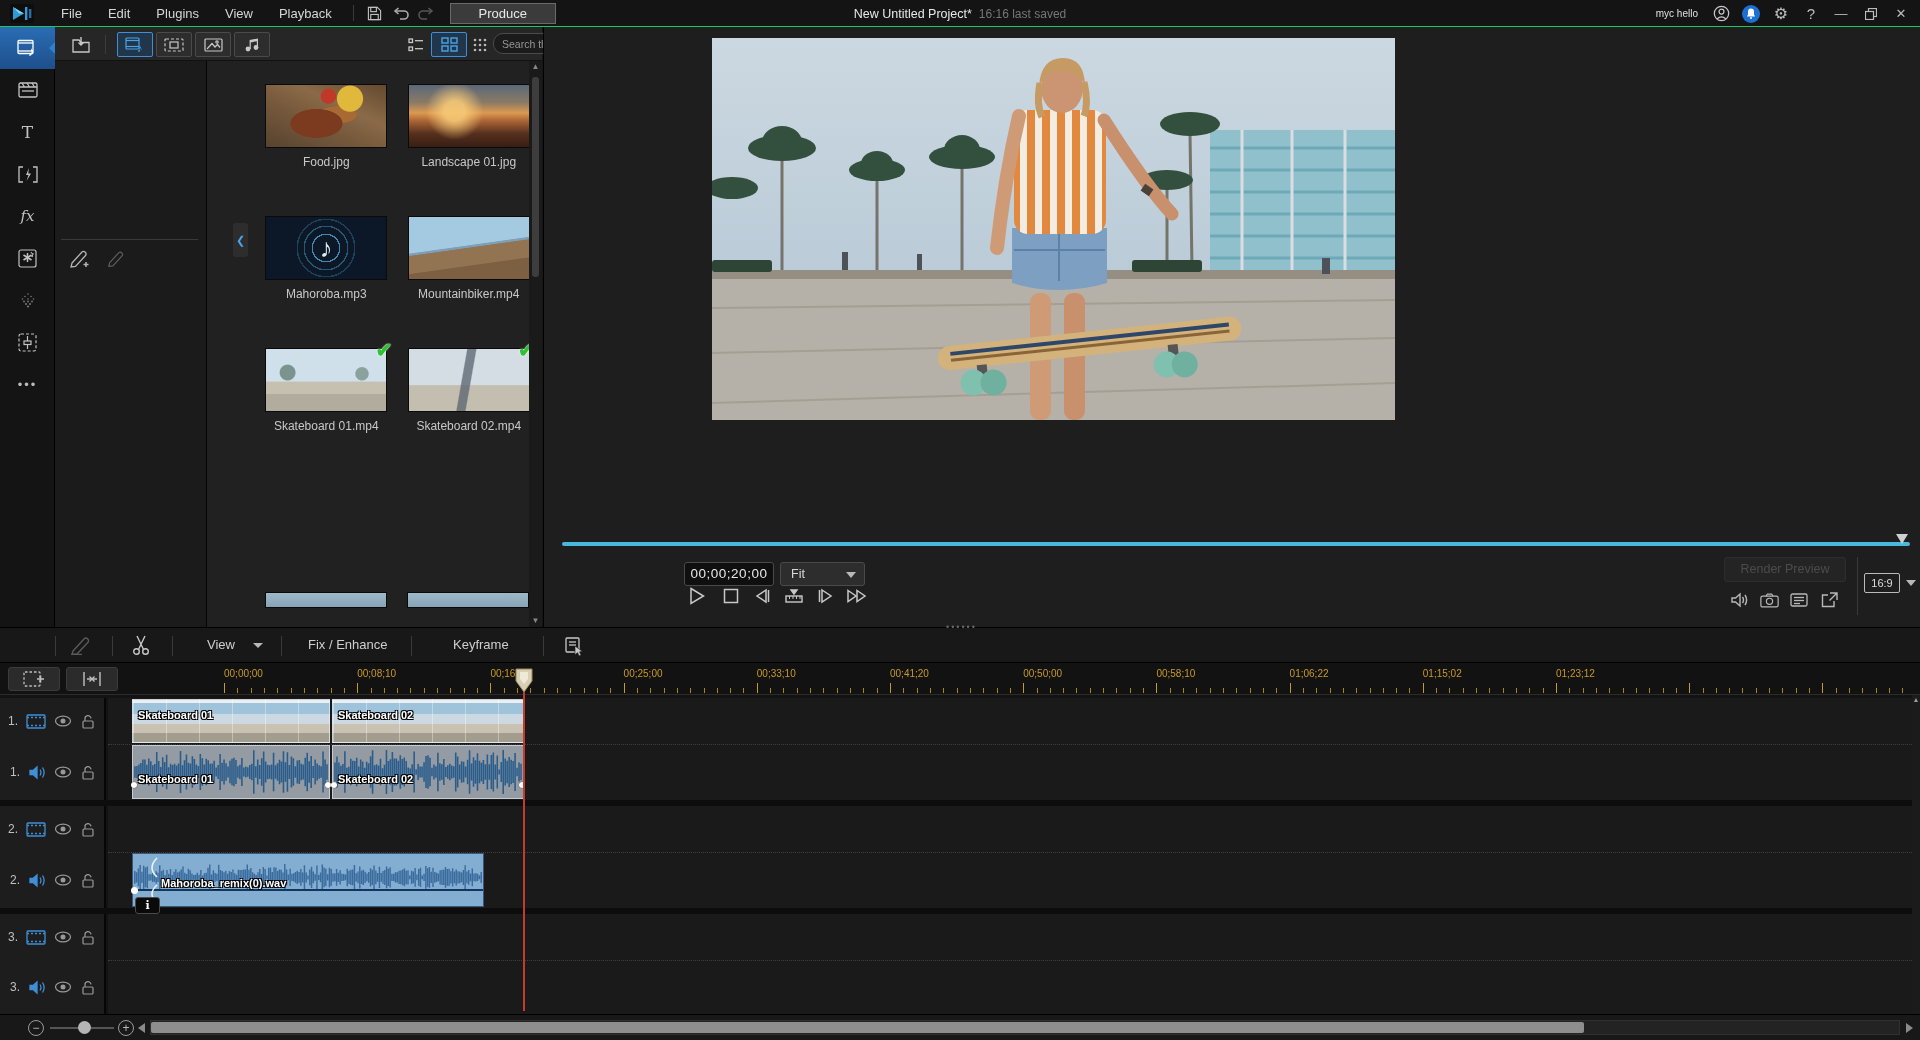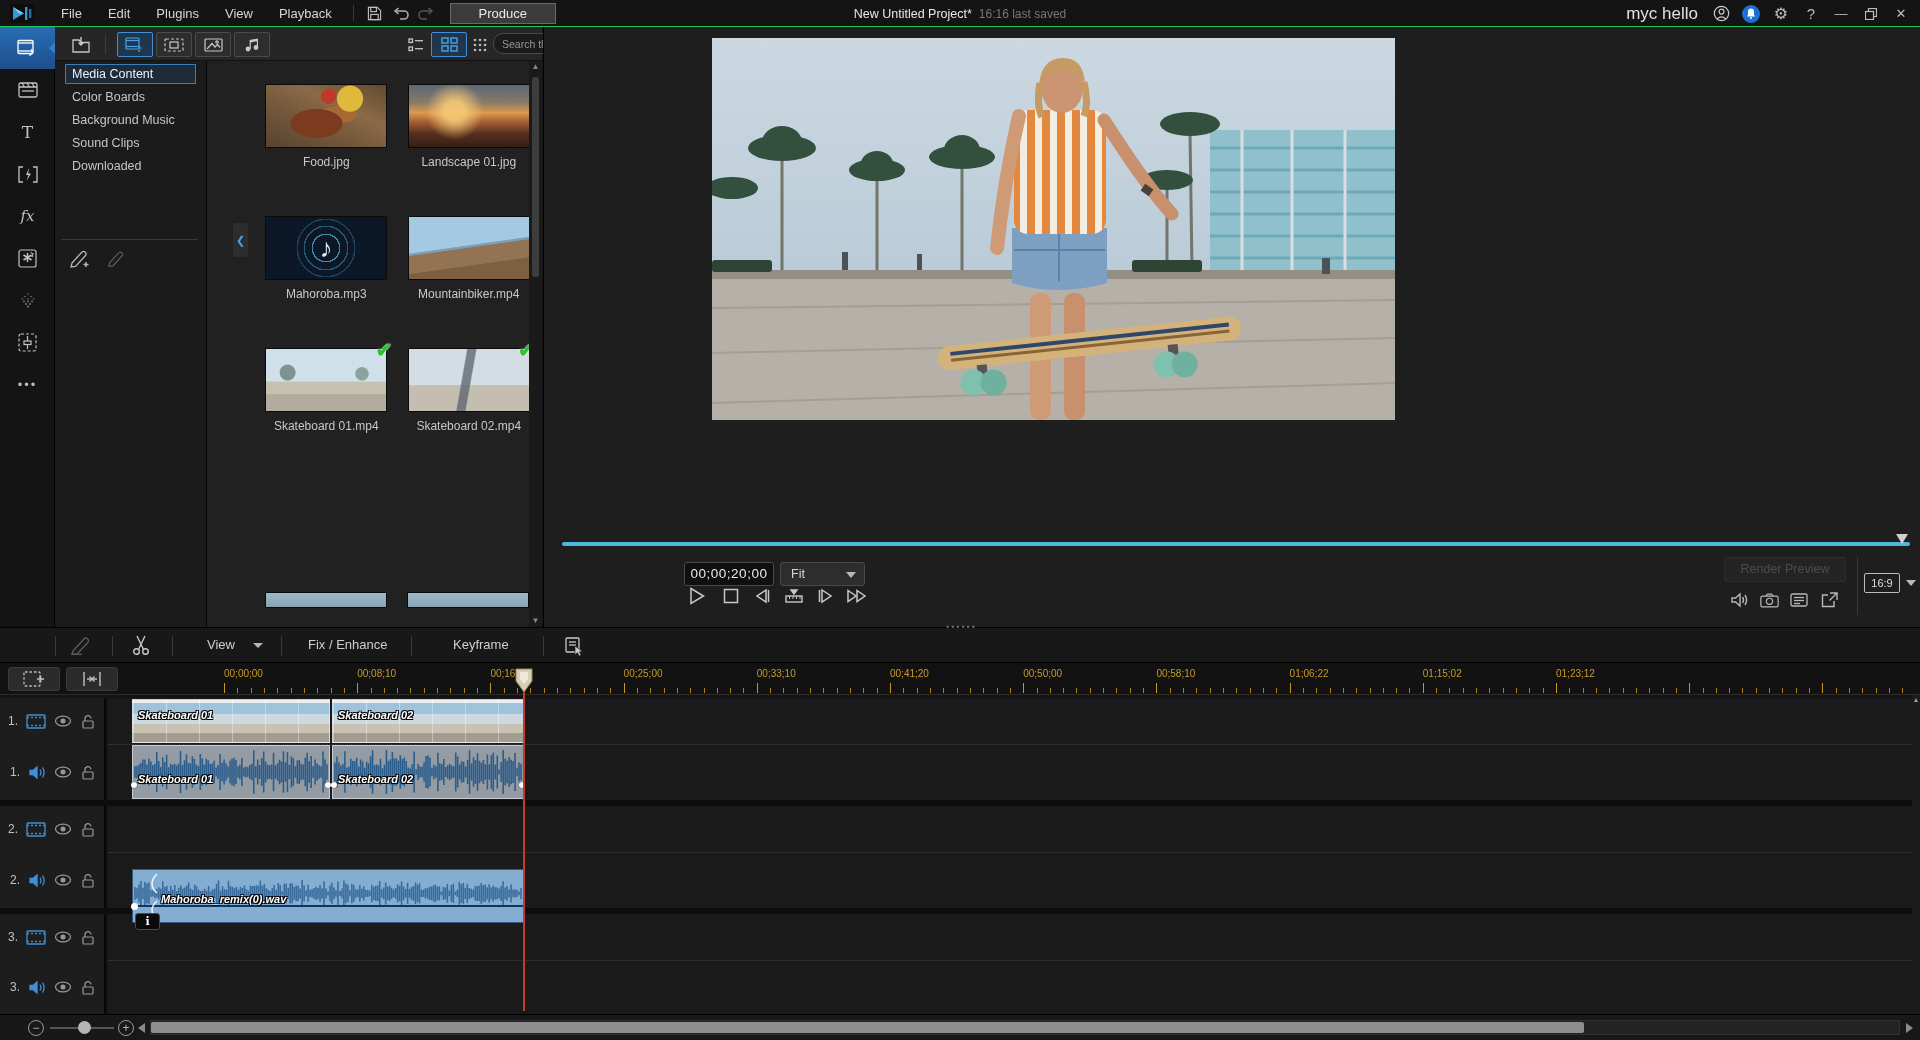--- a/index.html
+++ b/index.html
@@ -15,21 +15,21 @@
   .menu-item { padding:0 13px; height:27px; line-height:27px; cursor:default; }
   .tb-sep { width:1px; height:16px; background:#3a3a3a; margin:0 8px; }
   .tb-ic { width:26px; height:27px; display:flex; align-items:center; justify-content:center; }
   #produce-btn { margin-left:10px; width:106px; height:21px; background:#3b3b3b; border:1px solid #6a6a6a;
     color:#e8e8e8; text-align:center; line-height:19px; font-size:13px; }
   #title-wrap { position:absolute; left:0; right:0; top:0; height:27px; display:flex; gap:7px;
     align-items:center; justify-content:center; pointer-events:none; }
   #proj-title { color:#e8e8e8; font-size:12.5px; }
   #proj-saved { color:#777; font-size:12px; }
   #topbar-right { position:absolute; right:6px; top:0; height:27px; display:flex; align-items:center; gap:4px; }
-  #user-name { font-size:17px; color:#e0e0e0; margin-right:6px; }
+  #user-name { font-size:10px; color:#e0e0e0; margin-right:6px; }
   .winbtn { width:26px; height:27px; display:flex; align-items:center; justify-content:center; color:#bbb; font-size:13px; }
   #bell-badge { width:18px; height:18px; border-radius:50%; background:#1d6fd2; display:flex; align-items:center; justify-content:center; }
 
   
   #rail { position:absolute; left:0; top:27px; width:55px; height:600px; background:#141414; border-right:1px solid #000; }
   .rail-item { position:relative; width:55px; height:42px; display:flex; align-items:center; justify-content:center; color:#c2c2c2; }
   .rail-item.active { background:linear-gradient(180deg,#2a6db4,#1d4f8c); color:#fff; }
   .rail-item.active .ptr { position:absolute; right:-1px; top:14px; width:0; height:0;
     border-top:7px solid transparent; border-bottom:7px solid transparent; border-right:7px solid #2f80d0; }
   .rail-t { font-family:"DejaVu Serif", serif; font-size:17px; }
@@ -141,21 +141,21 @@
   
   #tracks { position:absolute; left:0; top:695px; width:1920px; height:319px; background:#131313; }
   .lane { position:absolute; left:108px; width:1804px; background:#1a1a1a; }
   .lane.audio { border-top:1px dotted #3e3e3e; }
   .gaprow { position:absolute; left:0; width:1920px; background:#0d0d0d; }
   .thead { position:absolute; left:0; width:106px; background:#1d1d1d; border-right:2px solid #060606;
     display:flex; align-items:center; justify-content:flex-end; gap:8px; padding-right:8px; }
   .tnum { color:#c0c0c0; font-size:12px; }
   .clip { position:absolute; overflow:visible; border:1px solid rgba(225,232,240,.65); }
   .clip .cliplabel { position:absolute; left:5px; color:#fff; font-size:11px; font-weight:bold; white-space:nowrap;
-    text-shadow:1px 1px 0 #000, -1px -1px 0 #000, 1px -1px 0 #000, -1px 1px 0 #000; z-index:3;font-style:italic; }
+    text-shadow:1px 1px 0 #000, -1px -1px 0 #000, 1px -1px 0 #000, -1px 1px 0 #000; z-index:3; }
   .clip.video { background:
     repeating-linear-gradient(90deg, rgba(255,255,255,.35) 0 1px, rgba(0,0,0,0) 1px 33px),
     linear-gradient(180deg,#e9eff3 0 3px,#9fc3da 3px 34%, #cdd9e2 34% 58%, #c9c2b3 58% 78%, #a39d90 78% 100%); }
   .clip.video .cliplabel { top:9px; }
   .clip.audiogray { background:#949ba3; }
   .clip.audiogray .cliplabel { top:27px; }
   .clip.audiogray::before, .clip.audiogray::after { content:""; position:absolute; bottom:10px; width:6px; height:6px;
     border-radius:50%; background:#fff; box-shadow:0 0 1px #000; z-index:4; }
   .clip.audiogray::before { left:-2px; }
   .clip.audiogray::after { right:-2px; }
@@ -390,28 +390,20 @@
       <div id="lib-search">
         <span class="ph">Search the library</span>
         <svg width="12" height="12" viewBox="0 0 12 12" fill="none" stroke="#9a9a9a" stroke-width="1.4">
           <circle cx="5" cy="5" r="3.6"></circle>
             <line x1="8" y1="8" x2="11" y2="11"></line>
         </svg>
       </div>
     </div>
 
     <div id="cat-panel">
-      <div id="cat-list">
-
-      <div class="cat-item active">Media Content</div>
-          <div class="cat-item">Color Boards</div>
-          <div class="cat-item">Background Music</div>
-          <div class="cat-item">Sound Clips</div>
-          <div class="cat-item">Downloaded</div>
-        </div>
       <div id="cat-divider"></div>
       <div id="tag-icons">
         <svg width="22" height="20" viewBox="0 0 22 20" fill="none" stroke="#b5b5b5" stroke-width="1.3">
           <path d="M3 14 L13 3 a2.5 2.5 0 0 1 3.5 3.5 L6.5 17.5 L2 18 Z"></path>
             <path d="M17 13 v5 M14.5 15.5 h5" stroke-width="1.5"></path>
         </svg>
         <svg width="20" height="20" viewBox="0 0 22 20" fill="none" stroke="#5e5e5e" stroke-width="1.3">
           <path d="M3 14 L13 3 a2.5 2.5 0 0 1 3.5 3.5 L6.5 17.5 L2 18 Z"></path>
         </svg>
       </div>
@@ -960,21 +952,21 @@
           <path d="M2 21.1V32.9M4 20.8V33.2M6 19.2V34.8M8 17.7V36.3M10 14.0V40.0M12 14.1V39.9M14 19.6V34.4M16 12.9V41.1M18 15.8V38.2M20 19.9V34.1M22 18.8V35.2M24 6.3V47.7M26 15.7V38.3M28 21.8V32.2M30 11.8V42.2M32 16.5V37.5M34 9.0V45.0M36 22.0V32.0M38 18.4V35.6M40 19.7V34.3M42 18.5V35.5M44 20.2V33.8M46 18.1V35.9M48 5.1V48.9M50 20.1V33.9M52 14.7V39.3M54 8.8V45.2M56 17.4V36.6M58 18.3V35.7M60 10.6V43.4M62 13.5V40.5M64 19.1V34.9M66 20.8V33.2M68 8.2V45.8M70 12.6V41.4M72 19.1V34.9M74 13.2V40.8M76 14.8V39.2M78 18.4V35.6M80 18.2V35.8M82 15.2V38.8M84 22.4V31.6M86 19.8V34.2M88 8.2V45.8M90 17.5V36.5M92 14.1V39.9M94 18.0V36.0M96 21.2V32.8M98 15.4V38.6M100 13.3V40.7M102 12.2V41.8M104 14.6V39.4M106 20.9V33.1M108 19.4V34.6M110 12.5V41.5M112 22.3V31.7M114 21.2V32.8M116 22.1V31.9M118 19.8V34.2M120 18.5V35.5M122 4.3V49.7M124 21.0V33.0M126 14.0V40.0M128 19.8V34.2M130 12.8V41.2M132 5.7V48.3M134 16.1V37.9M136 19.6V34.4M138 20.0V34.0M140 19.1V34.9M142 7.0V47.0M144 20.1V33.9M146 17.8V36.2M148 14.3V39.7M150 16.0V38.0M152 5.5V48.5M154 16.9V37.1M156 6.5V47.5M158 19.8V34.2M160 11.0V43.0M162 12.8V41.2M164 21.0V33.0M166 15.0V39.0M168 14.5V39.5M170 18.5V35.5M172 19.1V34.9M174 12.2V41.8M176 7.1V46.9M178 15.9V38.1M180 10.3V43.7M182 20.7V33.3M184 14.1V39.9M186 18.2V35.8M188 20.1V33.9M190 20.9V33.1M192 5.7V48.3M194 14.0V40.0M196 18.9V35.1" stroke="#2b5d8c" stroke-width="1.6" fill="none"></path>
         </svg>
       <span class="cliplabel">Skateboard 01</span>
     </div>
     <div class="clip audiogray" style="left:332px;top:50px;width:192px;height:54px;">
       <svg class="wf" viewBox="0 0 192 54" preserveAspectRatio="none">
           <path d="M2 17.1V36.9M4 10.9V43.1M6 17.2V36.8M8 20.6V33.4M10 18.8V35.2M12 5.4V48.6M14 22.5V31.5M16 21.5V32.5M18 13.2V40.8M20 15.3V38.7M22 15.5V38.5M24 12.2V41.8M26 21.4V32.6M28 14.1V39.9M30 16.2V37.8M32 22.5V31.5M34 16.3V37.7M36 18.0V36.0M38 10.7V43.3M40 4.5V49.5M42 20.0V34.0M44 18.9V35.1M46 20.2V33.8M48 13.3V40.7M50 23.1V30.9M52 19.6V34.4M54 4.2V49.8M56 15.7V38.3M58 13.8V40.2M60 6.2V47.8M62 13.0V41.0M64 13.0V41.0M66 15.4V38.6M68 9.7V44.3M70 13.5V40.5M72 12.0V42.0M74 15.5V38.5M76 22.3V31.7M78 23.3V30.7M80 19.0V35.0M82 5.8V48.2M84 24.2V29.8M86 18.6V35.4M88 21.4V32.6M90 21.4V32.6M92 17.0V37.0M94 10.3V43.7M96 9.6V44.4M98 12.1V41.9M100 22.6V31.4M102 19.3V34.7M104 21.0V33.0M106 7.0V47.0M108 18.0V36.0M110 19.0V35.0M112 13.4V40.6M114 21.9V32.1M116 19.9V34.1M118 18.5V35.5M120 20.2V33.8M122 21.1V32.9M124 6.7V47.3M126 11.0V43.0M128 19.1V34.9M130 15.9V38.1M132 16.3V37.7M134 21.3V32.7M136 14.4V39.6M138 4.5V49.5M140 18.2V35.8M142 11.8V42.2M144 14.8V39.2M146 7.5V46.5M148 15.4V38.6M150 17.4V36.6M152 14.5V39.5M154 19.0V35.0M156 8.7V45.3M158 19.0V35.0M160 9.4V44.6M162 6.7V47.3M164 19.1V34.9M166 9.9V44.1M168 24.3V29.7M170 16.6V37.4M172 4.1V49.9M174 13.0V41.0M176 15.3V38.7M178 11.5V42.5M180 14.3V39.7M182 15.7V38.3M184 7.2V46.8M186 22.7V31.3M188 17.2V36.8M190 18.5V35.5" stroke="#2b5d8c" stroke-width="1.6" fill="none"></path>
         </svg>
       <span class="cliplabel">Skateboard 02</span>
     </div>
-    <div class="clip music" style="left:132px;top:174px;width:392px;height:54px;">
+    <div class="clip music" style="left:132px;top:158px;width:352px;height:54px;">
       <svg class="wf" viewBox="0 0 392 54" preserveAspectRatio="none">
           <path d="M2 17.6V31.0M4 18.9V29.7M6 15.0V33.6M8 11.3V37.3M10 18.5V30.1M12 12.3V36.3M14 14.1V34.5M16 13.1V35.5M18 20.9V27.7M20 21.1V27.5M22 19.6V29.0M24 19.7V28.9M26 18.0V30.6M28 19.4V29.2M30 11.6V37.0M32 17.6V31.0M34 16.4V32.2M36 21.9V26.7M38 16.7V31.9M40 20.5V28.1M42 15.7V32.9M44 21.7V26.9M46 18.4V30.2M48 15.9V32.7M50 19.2V29.4M52 18.3V30.3M54 16.1V32.5M56 13.1V35.5M58 19.4V29.2M60 20.8V27.8M62 15.3V33.3M64 16.8V31.8M66 20.2V28.4M68 21.8V26.8M70 21.6V27.0M72 19.4V29.2M74 21.5V27.1M76 16.6V32.0M78 22.3V26.3M80 20.1V28.5M82 19.4V29.2M84 14.4V34.2M86 10.8V37.8M88 21.2V27.4M90 17.0V31.6M92 19.8V28.8M94 20.6V28.0M96 11.1V37.5M98 16.6V32.0M100 17.7V30.9M102 19.0V29.6M104 17.5V31.1M106 20.6V28.0M108 17.6V31.0M110 18.8V29.8M112 16.2V32.4M114 20.1V28.5M116 21.5V27.1M118 16.3V32.3M120 16.5V32.1M122 16.5V32.1M124 16.0V32.6M126 16.0V32.6M128 10.9V37.7M130 16.3V32.3M132 14.6V34.0M134 18.9V29.7M136 20.6V28.0M138 21.9V26.7M140 18.9V29.7M142 15.5V33.1M144 20.8V27.8M146 13.5V35.1M148 15.5V33.1M150 22.3V26.3M152 14.2V34.4M154 14.1V34.5M156 18.8V29.8M158 13.8V34.8M160 14.0V34.6M162 17.7V30.9M164 16.1V32.5M166 16.3V32.3M168 19.1V29.5M170 10.4V38.2M172 16.1V32.5M174 21.3V27.3M176 15.3V33.3M178 20.6V28.0M180 20.0V28.6M182 18.7V29.9M184 17.4V31.2M186 18.7V29.9M188 15.6V33.0M190 19.1V29.5M192 11.8V36.8M194 19.1V29.5M196 22.2V26.4M198 16.2V32.4M200 13.2V35.4M202 18.1V30.5M204 20.9V27.7M206 11.9V36.7M208 21.7V26.9M210 19.3V29.3M212 11.0V37.6M214 14.1V34.5M216 15.3V33.3M218 21.0V27.6M220 14.2V34.4M222 15.6V33.0M224 19.9V28.7M226 20.3V28.3M228 15.7V32.9M230 19.6V29.0M232 16.8V31.8M234 20.5V28.1M236 20.7V27.9M238 21.4V27.2M240 15.2V33.4M242 17.5V31.1M244 16.4V32.2M246 16.2V32.4M248 11.4V37.2M250 20.0V28.6M252 18.3V30.3M254 12.9V35.7M256 17.5V31.1M258 16.4V32.2M260 18.5V30.1M262 20.2V28.4M264 18.7V29.9M266 14.8V33.8M268 16.3V32.3M270 12.0V36.6M272 17.1V31.5M274 19.8V28.8M276 13.2V35.4M278 19.8V28.8M280 17.7V30.9M282 16.5V32.1M284 13.0V35.6M286 15.4V33.2M288 13.8V34.8M290 20.5V28.1M292 20.5V28.1M294 18.9V29.7M296 19.0V29.6M298 17.5V31.1M300 17.1V31.5M302 16.2V32.4M304 15.0V33.6M306 17.3V31.3M308 17.0V31.6M310 22.3V26.3M312 17.5V31.1M314 18.1V30.5M316 14.5V34.1M318 21.4V27.2M320 15.7V32.9M322 14.3V34.3M324 22.3V26.3M326 20.5V28.1M328 12.5V36.1M330 14.7V33.9M332 13.6V35.0M334 18.4V30.2M336 14.3V34.3M338 18.8V29.8M340 19.5V29.1M342 20.2V28.4M344 17.0V31.6M346 16.4V32.2M348 16.4V32.2M350 13.6V35.0M352 15.6V33.0M354 15.3V33.3M356 18.0V30.6M358 14.8V33.8M360 18.1V30.5M362 16.0V32.6M364 18.0V30.6M366 18.3V30.3M368 19.2V29.4M370 16.5V32.1M372 11.6V37.0M374 18.2V30.4M376 16.7V31.9M378 20.3V28.3M380 15.1V33.5M382 20.3V28.3M384 20.0V28.6M386 20.5V28.1M388 22.3V26.3M390 18.6V30.0" stroke="#3a6b9d" stroke-width="1.6" fill="none"></path>
         </svg>
       <svg width="18" height="50" viewBox="0 0 18 50" style="position:absolute;left:12px;top:2px;z-index:4;" fill="none" stroke="#eaf2f8" stroke-width="1.6">
         <path d="M12 2 Q2 12 12 21"></path>
           <path d="M12 29 Q2 38 12 47"></path>
       </svg>
       <div id="vol-line"></div>
       <div id="vol-dot"></div>
       <span class="cliplabel">Mahoroba_remix(0).wav</span>

